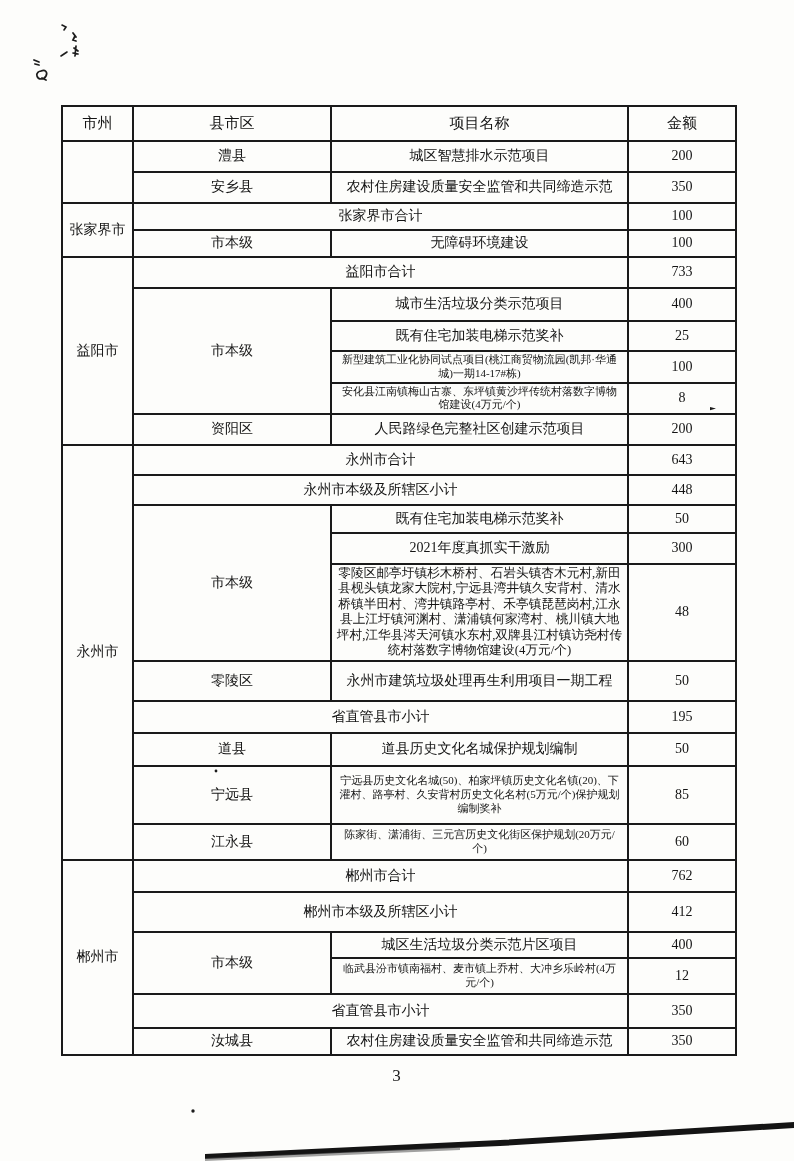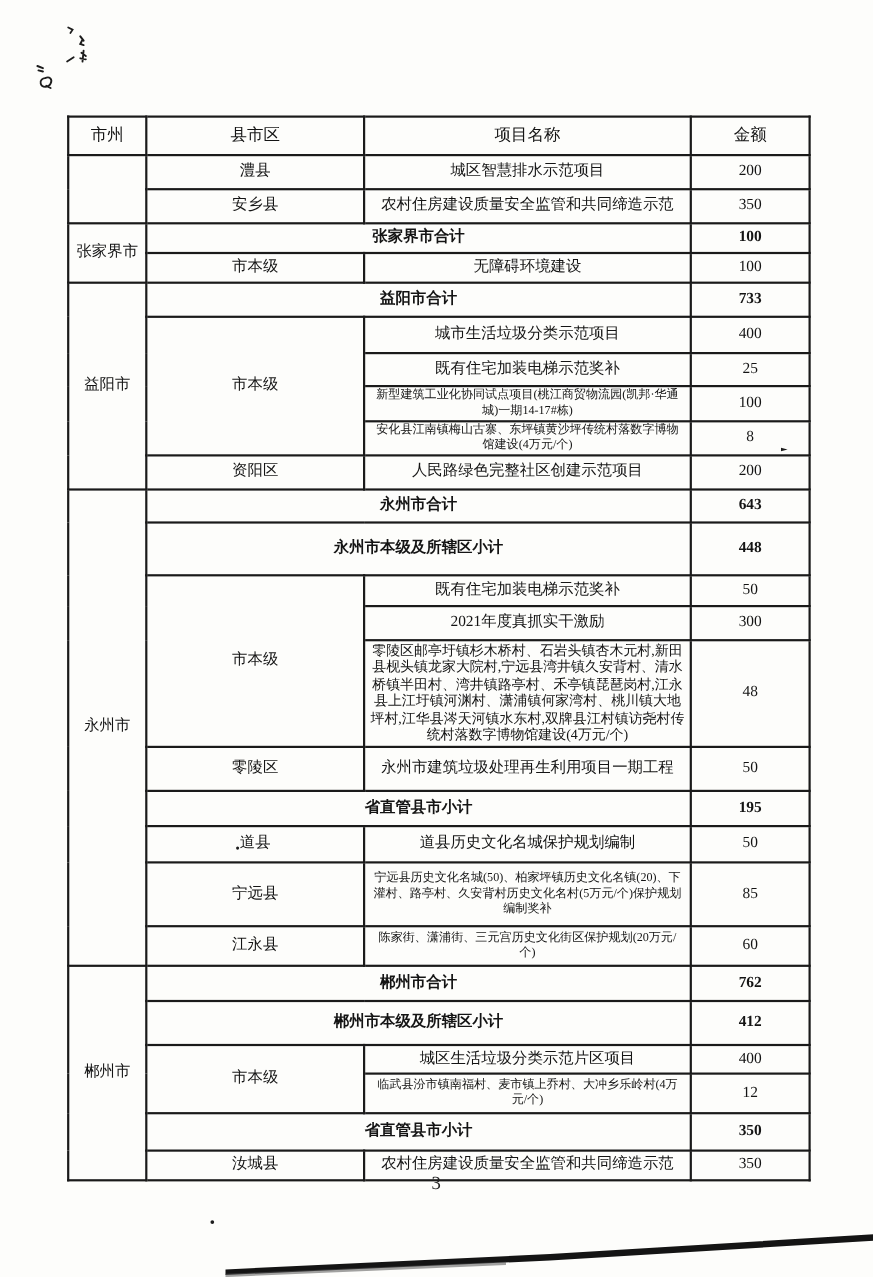--- a/index.html
+++ b/index.html
@@ -19,21 +19,21 @@
     text-align:center;vertical-align:middle;
     padding:1px 5px;
     font-size:14px;
     line-height:1.32;
     overflow:hidden;
   }
   .doc-table th{
     font-weight:400;font-size:15px;
     font-family:"Liberation Serif","DejaVu Serif",serif;
   }
-  .doc-table td.bold{font-weight:700;}
+  .doc-table td.bold{font-weight:400;}
   .doc-table td.small{font-size:11px;line-height:1.25;}
   .doc-table td.xsmall{font-size:12.7px;line-height:1.22;padding:1px 3px;}
   .page-number{
     position:absolute;left:0;top:1066px;width:794px;
     text-align:center;font-size:17px;color:#222;
     letter-spacing:1px;
   }
   .artifact-layer{
     position:absolute;left:0;top:0;width:794px;height:1161px;
     pointer-events:none;
@@ -104,21 +104,21 @@
       <tr style="height: 31px; padding-left: 38px;">
         <td class="">资阳区</td>
         <td class="">人民路绿色完整社区创建示范项目</td>
         <td class="">200</td>
       </tr>
       <tr style="height: 30px;">
         <td rowspan="10" class="">永州市</td>
         <td colspan="2" class="bold">永州市合计</td>
         <td class="bold">643</td>
       </tr>
-      <tr style="height: 48px;">
+      <tr style="height: 30px;">
         <td colspan="2" class="bold">永州市本级及所辖区小计</td>
         <td class="bold">448</td>
       </tr>
       <tr style="height: 28px;">
         <td rowspan="3" class="">市本级</td>
         <td class="">既有住宅加装电梯示范奖补</td>
         <td class="">50</td>
       </tr>
       <tr style="height: 31px;">
         <td class="">2021年度真抓实干激励</td>

